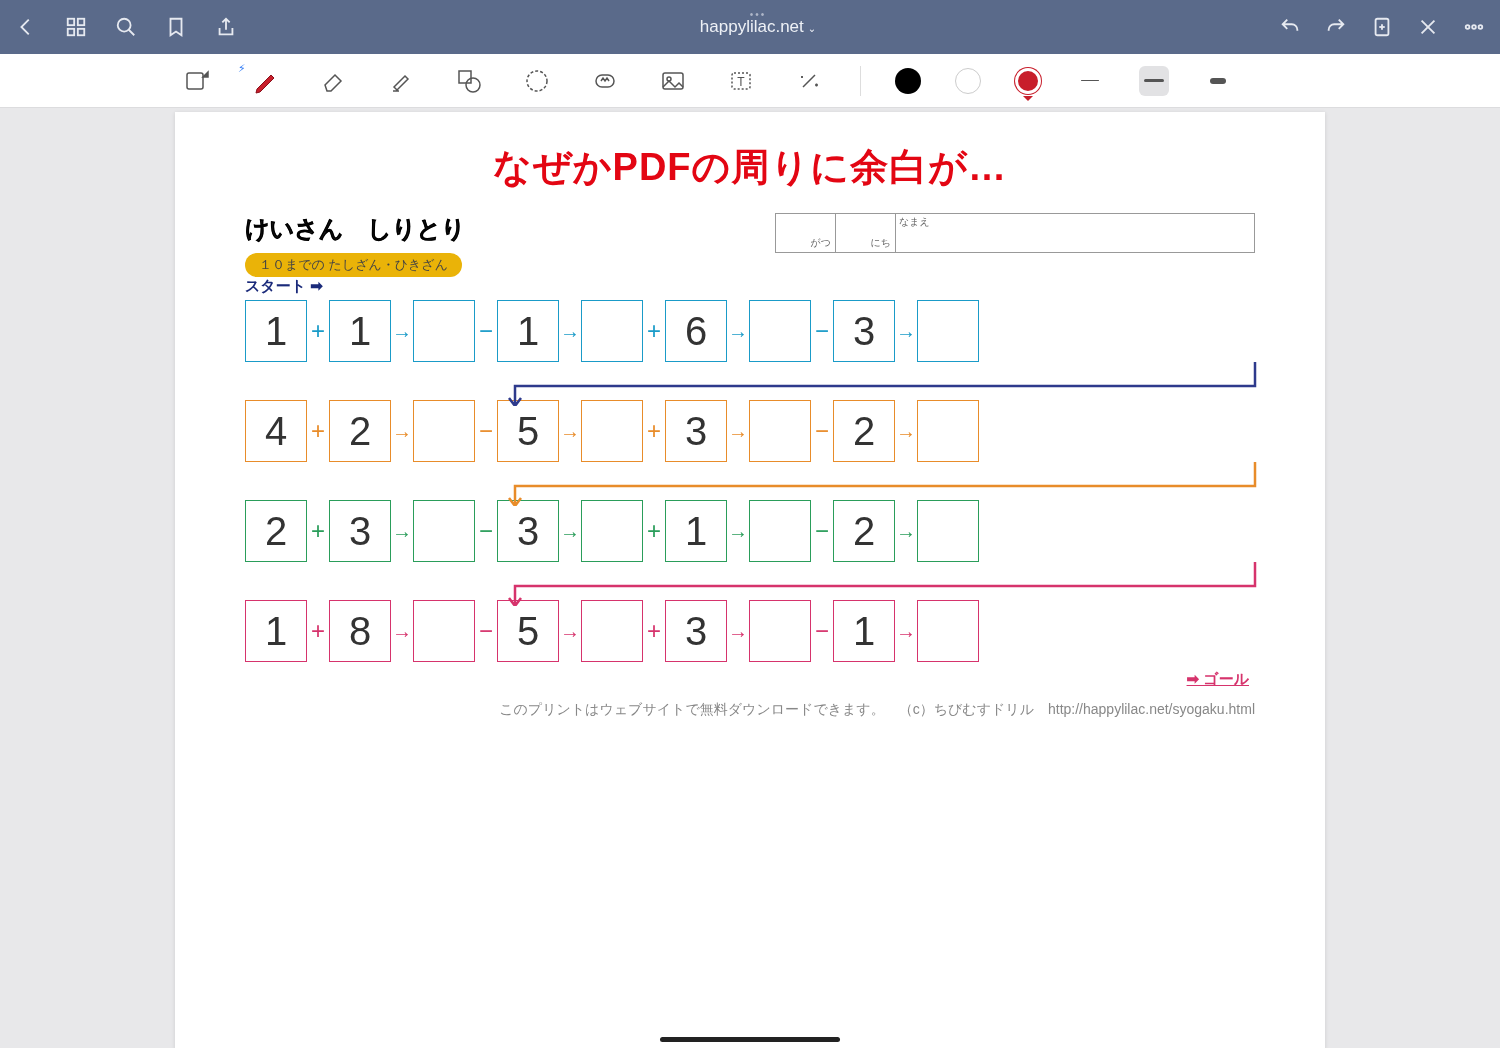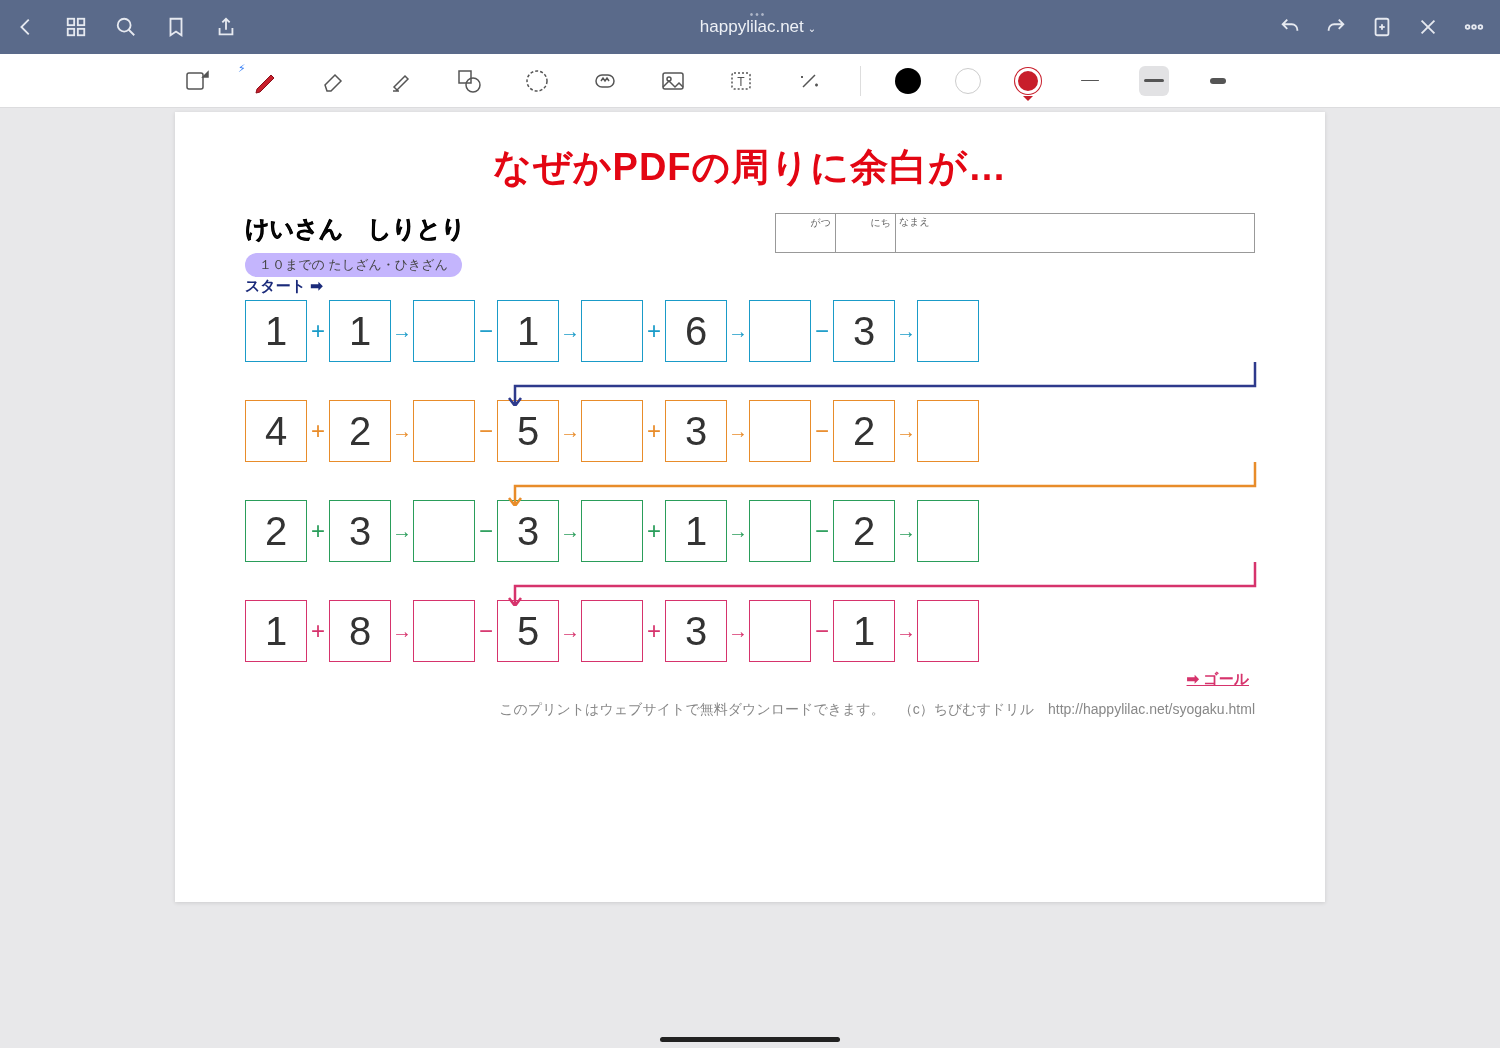--- a/index.html
+++ b/index.html
@@ -25,29 +25,29 @@
   .swatch.red { background: #c81e2b; border: 3px solid #fff; box-shadow: 0 0 0 1px #c81e2b; position: relative; }
   .swatch.red::after { content: ""; position: absolute; bottom: -10px; left: 50%; transform: translateX(-50%); width: 0; height: 0; border-left: 5px solid transparent; border-right: 5px solid transparent; border-top: 5px solid #c81e2b; }
   .stroke { width: 30px; height: 30px; display:flex; align-items:center; justify-content:center; border-radius: 6px; }
   .stroke.sel { background: #e2e2e4; }
   .stroke .line { height: 2px; background: #555; border-radius: 2px; }
   .stroke .thin { width: 18px; height: 1.5px; }
   .stroke .med { width: 20px; height: 3px; }
   .stroke .cap { width: 16px; height: 6px; border-radius: 4px; }
 
   .canvas { position: absolute; top: 108px; left: 0; right: 0; bottom: 0; background: #e8e8ea; display: flex; justify-content: center; padding-top: 4px; }
-  .page { background: #fff; width: 1150px; height: 790px; box-shadow: 0 1px 4px rgba(0,0,0,.12); position: relative; padding: 30px 70px; }
+  .page { background: #fff; width: 1150px; height: 937px; box-shadow: 0 1px 4px rgba(0,0,0,.12); position: relative; padding: 30px 70px; }
 
   .anno { color: #e30613; font-size: 38px; font-weight: 700; text-align: center; margin-bottom: 20px; letter-spacing: 1px; }
 
   .ws-head { display: flex; align-items: flex-start; justify-content: space-between; }
   .ws-title { font-size: 24px; font-weight: 700; color: #222; -webkit-text-stroke: .6px #000; position: relative; text-shadow: 0px 0px 2px #fff, 0px 0px 2px #fff; }
-  .ws-sub { display:inline-block; margin-top: 8px; background: #c4b5fd; border-radius: 14px; padding: 3px 14px; font-size: 13px; color: #444; }
+  .ws-sub { display:inline-block; margin-top: 8px; background: #eab308; border-radius: 14px; padding: 3px 14px; font-size: 13px; color: #444; }
   .namebox { border: 1px solid #999; width: 480px; height: 40px; display:flex; font-size: 10px; color:#666; }
-  .namebox > div { border-right: 1px solid #999; padding: 2px 4px; display:flex; align-items:flex-start; justify-content:flex-end; }
+  .namebox > div { border-right: 1px solid #999; padding: 2px 4px; display:flex; align-items:flex-end; justify-content:flex-end; }
   .namebox .m { width: 60px; }
   .namebox .d { width: 60px; }
   .namebox .n { flex:1; border-right:none; align-items:flex-start; justify-content:flex-start; position:relative; }
   .namebox .n span { position:absolute; top:1px; left:3px; }
 
   .rows { }
   .rowlabel { color: #1a2a7a; font-weight: 700; font-size: 15px; margin-bottom: 4px; }
   .row { display: flex; align-items: center; gap: 0; margin-bottom: 8px; }
   .cell { width: 62px; height: 62px; border: 1.5px solid; display:flex; align-items:center; justify-content:center; font-size: 40px; font-weight: 200; color:#333; font-family: "Helvetica Neue", Arial, sans-serif; }
   .op { width: 22px; text-align:center; font-size: 24px; font-weight: 400; }

